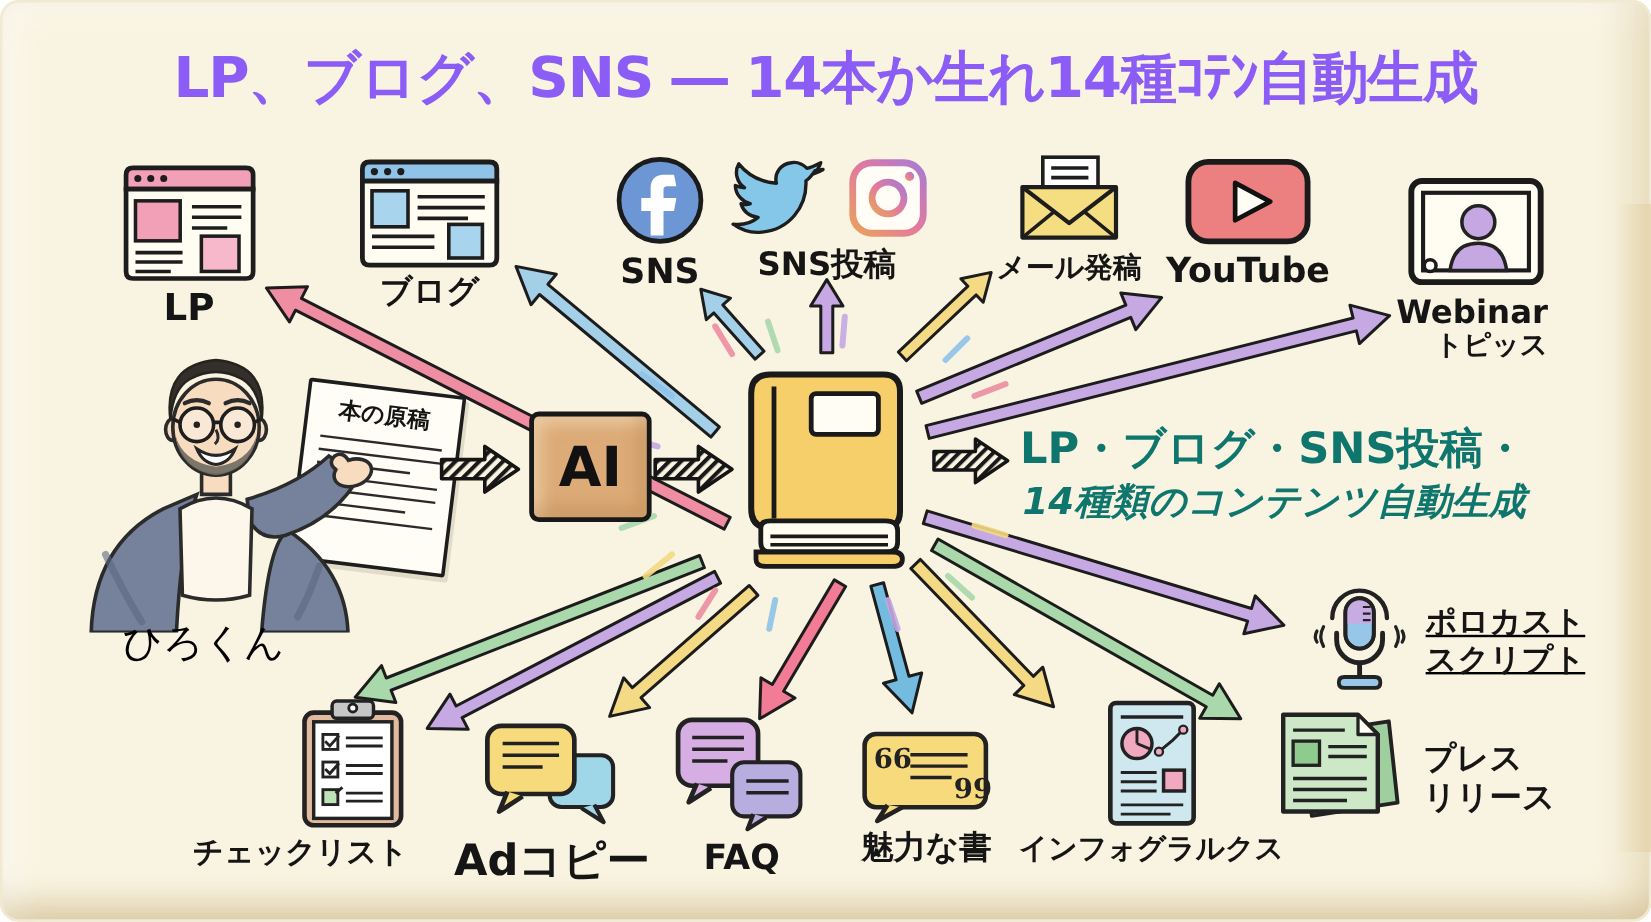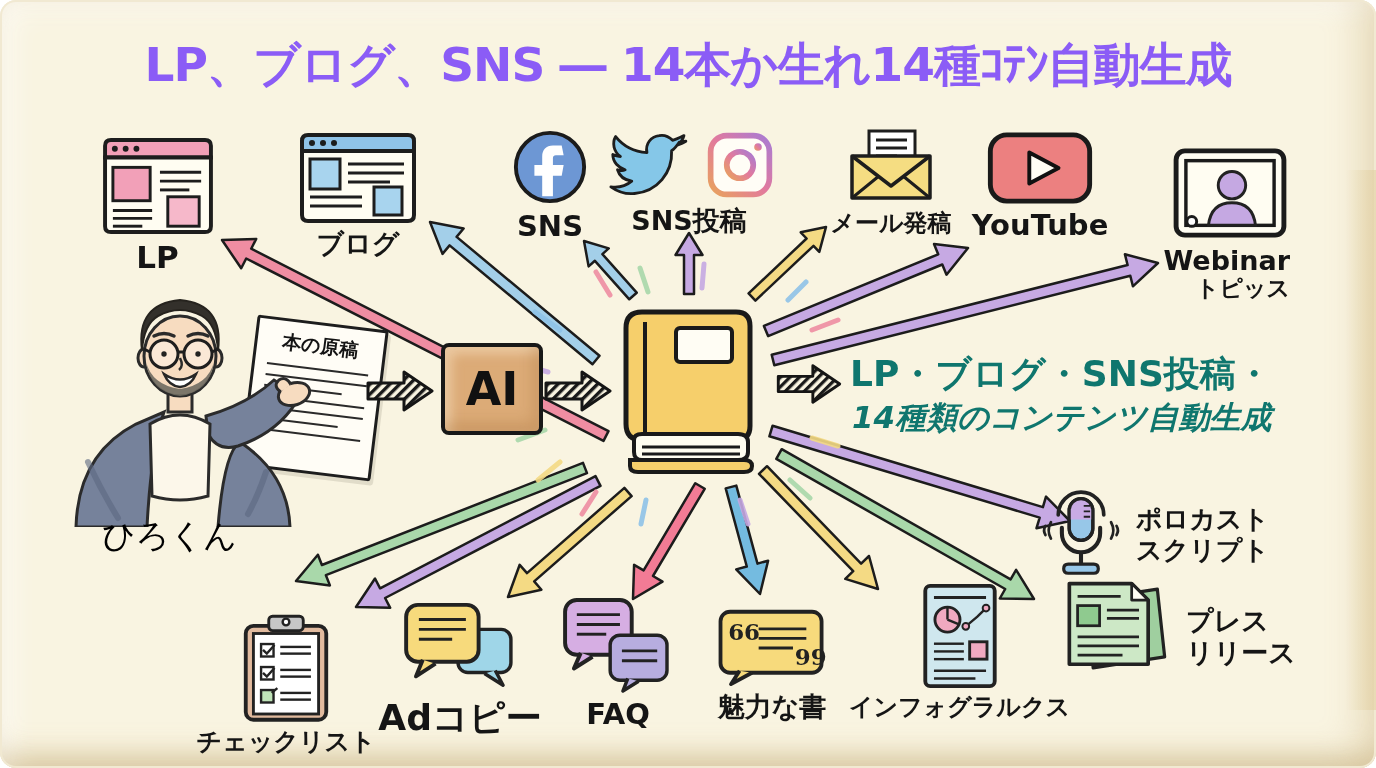--- a/index.html
+++ b/index.html
@@ -282,21 +282,21 @@
     <rect width="7" height="7" fill="#f9f4e1"></rect>
         <rect width="3.4" height="7" fill="#191919"></rect>
       </pattern>
     </defs>
   <path d="M2 17 H38 V6 L66 25 L38 44 V33 H2 Z" fill="url(#hC)" stroke="#151515" stroke-width="3" stroke-linejoin="round"></path>
 </svg>
 
 <div class="out-text" style="left:850px;top:350px;font-size:36px;">LP・ブログ・SNS投稿・</div>
 <div class="out-text" style="left:852px;top:397px;font-size:31px;font-style:italic;">14種類のコンテンツ自動生成</div>
 
-<div class="node" style="left:232px;top:612px;width:108px;">
+<div class="node" style="left:232px;top:580px;width:108px;align-items:flex-end;">
   <svg width="92" height="112" viewBox="0 0 96 116">
     <rect x="6" y="14" width="84" height="98" rx="8" fill="#e2bb9f" stroke="#222222" stroke-width="4"></rect>
     <rect x="14" y="22" width="68" height="84" fill="#ffffff" stroke="#222222" stroke-width="3"></rect>
     <rect x="30" y="4" width="36" height="15" rx="4" fill="#c6c6c6" stroke="#222222" stroke-width="3"></rect>
     <circle cx="48" cy="10" r="3.5" fill="#ffffff" stroke="#222222" stroke-width="2.5"></circle>
     <rect x="22" y="33" width="13" height="13" fill="#ffffff" stroke="#222222" stroke-width="2.5"></rect>
     <path d="M24 39 l4 4 l8 -9" fill="none" stroke="#222222" stroke-width="2.5"></path>
     <line x1="42" y1="36" x2="74" y2="36" stroke="#222222" stroke-width="2.5"></line>
     <line x1="42" y1="43" x2="74" y2="43" stroke="#222222" stroke-width="2.5"></line>
     <rect x="22" y="57" width="13" height="13" fill="#ffffff" stroke="#222222" stroke-width="2.5"></rect>
@@ -364,40 +364,40 @@
     <line x1="13" y1="64" x2="44" y2="64" stroke="#222222" stroke-width="2.5"></line>
     <line x1="13" y1="72" x2="44" y2="72" stroke="#222222" stroke-width="2.5"></line>
     <line x1="13" y1="80" x2="44" y2="80" stroke="#222222" stroke-width="2.5"></line>
     <rect x="50" y="62" width="18" height="18" fill="#f0a9c0" stroke="#222222" stroke-width="3"></rect>
     <line x1="13" y1="92" x2="67" y2="92" stroke="#222222" stroke-width="2.5"></line>
     <line x1="13" y1="100" x2="56" y2="100" stroke="#222222" stroke-width="2.5"></line>
   </svg>
   <div class="label" style="font-size:24px;">インフォグラルクス</div>
 </div>
 
-<div class="row-node" style="left:1040px;top:486px;">
+<div class="row-node" style="left:1092px;top:486px;text-decoration:underline;">
   <svg width="82" height="98" viewBox="0 0 90 104">
     <path d="M20 30 a25 25 0 0 1 50 0" fill="none" stroke="#222222" stroke-width="4" stroke-linecap="round"></path>
     <rect x="32" y="12" width="26" height="46" rx="13" fill="#97c7e8" stroke="#222222" stroke-width="3.5"></rect>
     <path d="M32 26 a13 13 0 0 1 26 0 v9 h-26 z" fill="#c9abe4"></path>
     <rect x="32" y="12" width="26" height="46" rx="13" fill="none" stroke="#222222" stroke-width="3.5"></rect>
     <path d="M48 20 h7 M48 26 h7 M48 32 h7" stroke="#222222" stroke-width="2"></path>
     <path d="M24 44 v6 a21 21 0 0 0 42 0 v-6" fill="none" stroke="#222222" stroke-width="4.5" stroke-linecap="round"></path>
     <line x1="45" y1="72" x2="45" y2="84" stroke="#222222" stroke-width="4.5"></line>
     <path d="M31 84 h28 q5 0 5 5 t-5 5 H31 q-5 0-5-5 t5-5 z" fill="#97c7e8" stroke="#222222" stroke-width="3.5"></path>
     <path d="M12 38 q-5 9 0 18 M6 42 q-3 5 0 10" fill="none" stroke="#222222" stroke-width="3" stroke-linecap="round"></path>
     <path d="M78 38 q5 9 0 18 M84 42 q3 5 0 10" fill="none" stroke="#222222" stroke-width="3" stroke-linecap="round"></path>
   </svg>
   <div class="labels" style="font-size:26px;">
     <div>ポロカスト</div>
     <div>スクリプト</div>
   </div>
 </div>
 
-<div class="row-node" style="left:1062px;top:572px;">
+<div class="row-node" style="left:1062px;top:584px;">
   <svg width="110" height="102" viewBox="0 0 120 110">
     <path d="M26 30 L104 18 L112 92 L34 104 z" fill="#9fcf9f" stroke="#222222" stroke-width="3.5" stroke-linejoin="round"></path>
     <path d="M8 12 H76 L94 30 V100 H8 z" fill="#cde8c6" stroke="#222222" stroke-width="4" stroke-linejoin="round"></path>
     <path d="M76 12 L76 30 L94 30 z" fill="#fffdf4" stroke="#222222" stroke-width="3" stroke-linejoin="round"></path>
     <line x1="17" y1="26" x2="64" y2="26" stroke="#222222" stroke-width="3"></line>
     <rect x="17" y="36" width="24" height="22" fill="#8fca8f" stroke="#222222" stroke-width="3"></rect>
     <line x1="49" y1="41" x2="84" y2="41" stroke="#222222" stroke-width="3"></line>
     <line x1="49" y1="50" x2="84" y2="50" stroke="#222222" stroke-width="3"></line>
     <line x1="17" y1="70" x2="84" y2="70" stroke="#222222" stroke-width="3"></line>
     <line x1="17" y1="80" x2="84" y2="80" stroke="#222222" stroke-width="3"></line>

